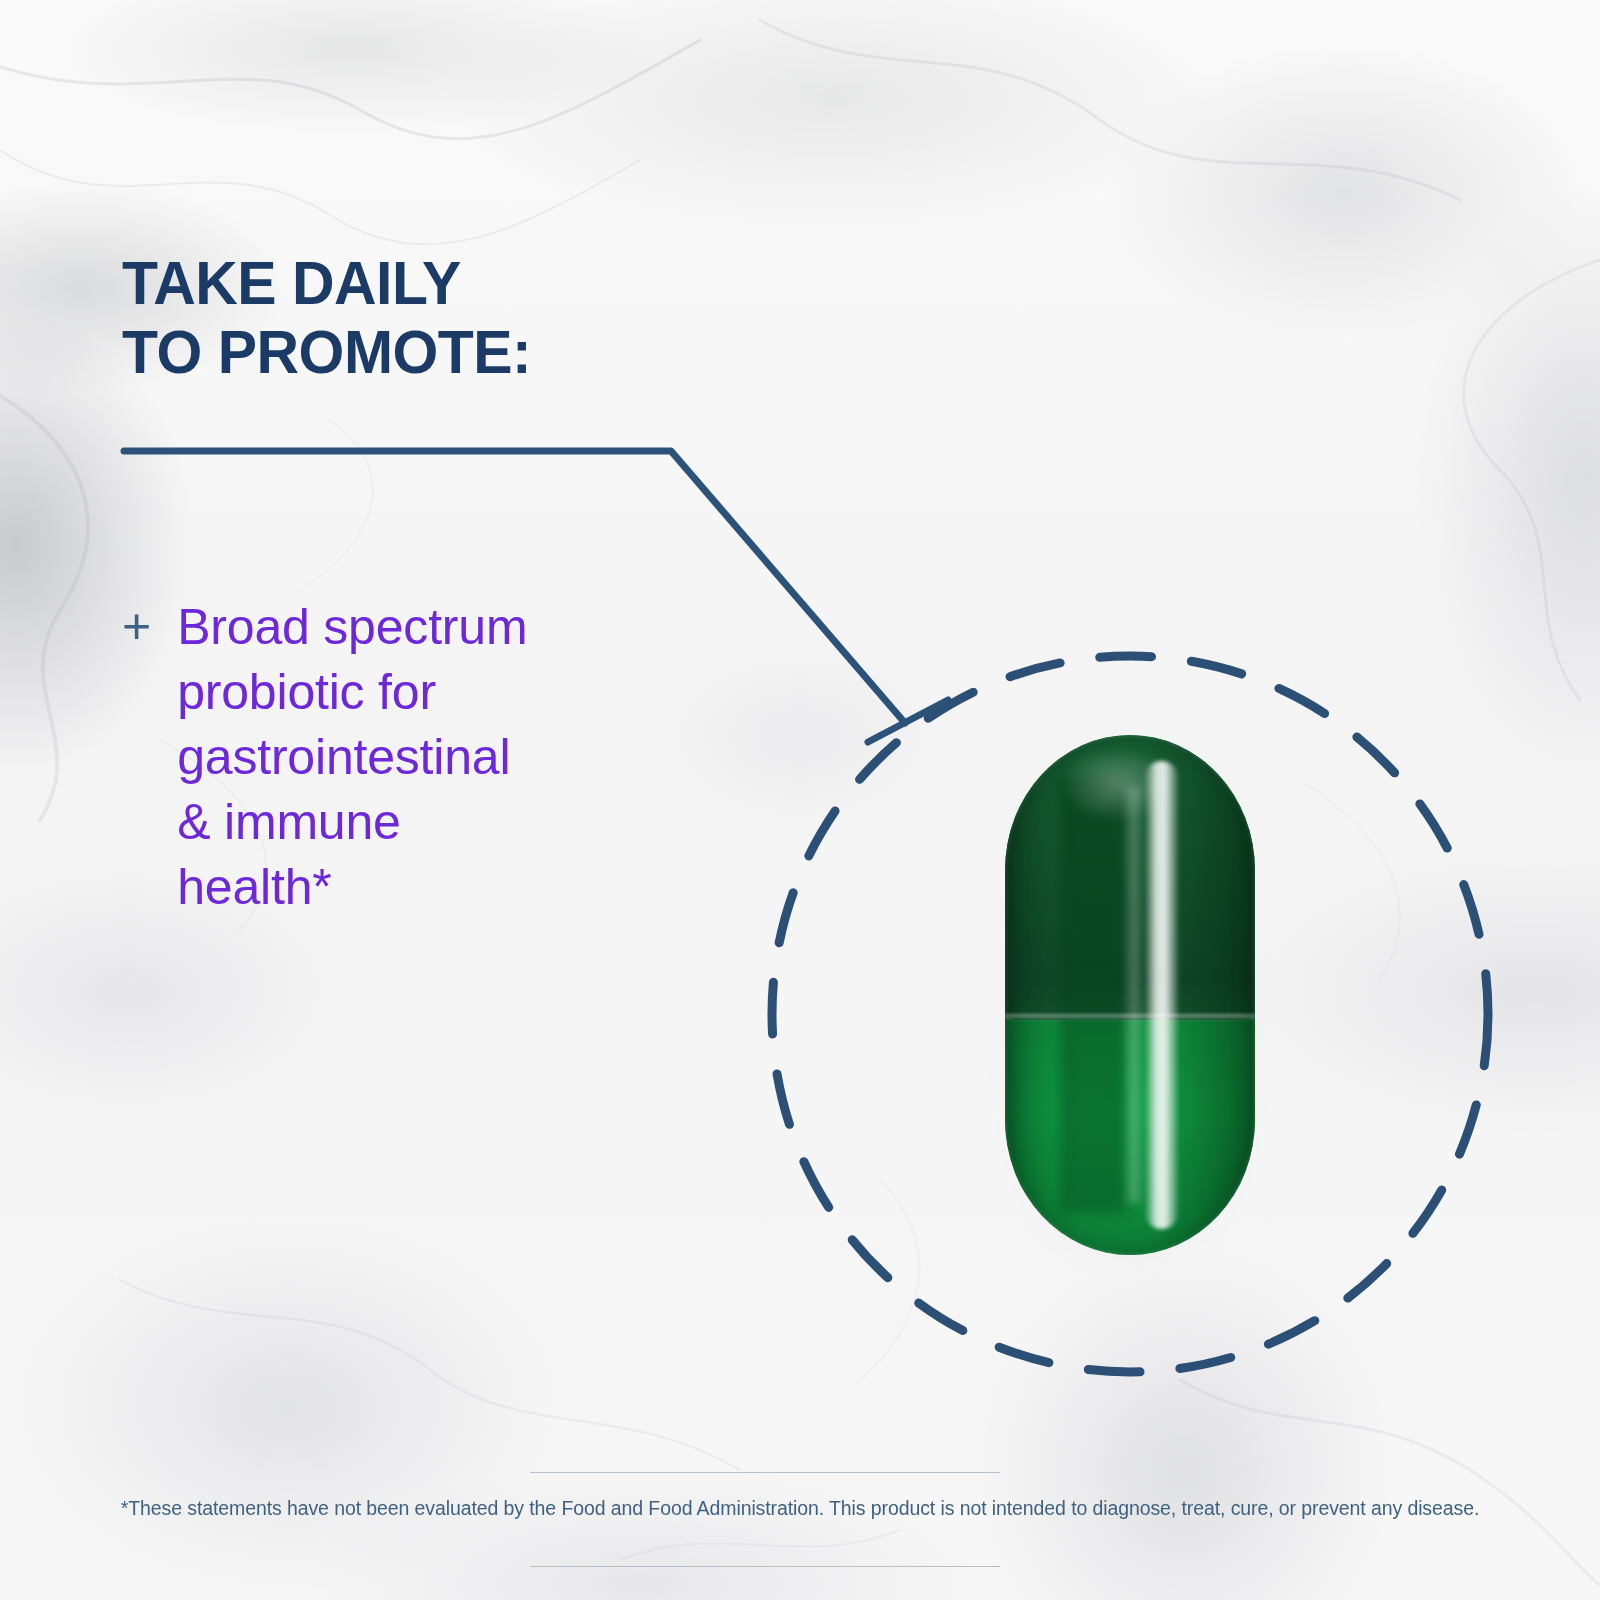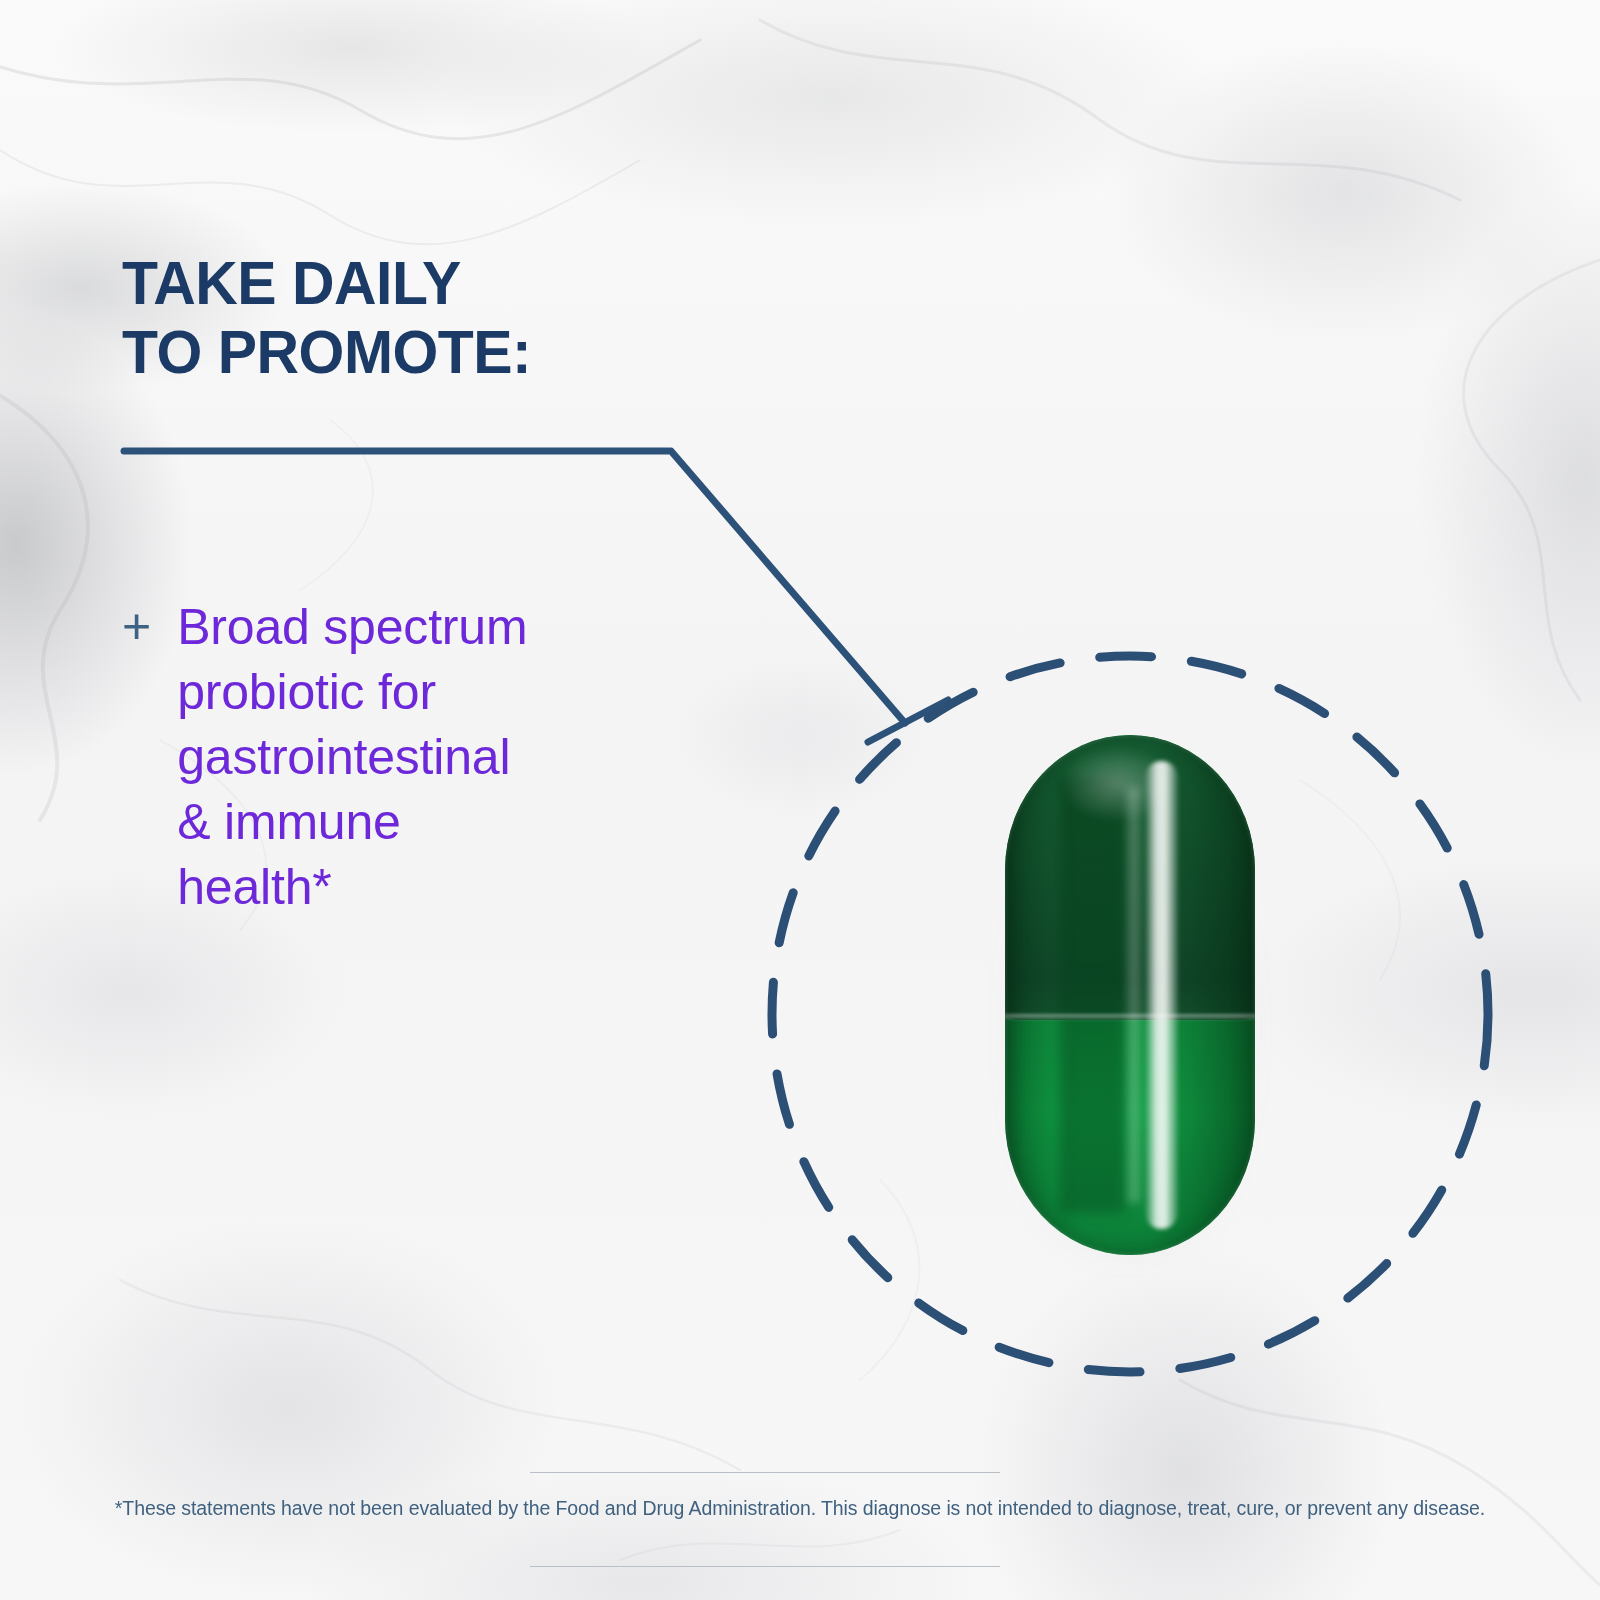--- a/index.html
+++ b/index.html
@@ -193,16 +193,16 @@
       <div class="cap-shade"></div>
       <div class="cap-highlight2"></div>
       <div class="cap-highlight"></div>
       <div class="cap-topgloss"></div>
       <div class="cap-seam"></div>
       <div class="cap-rim"></div>
     </div>
   </div>
 
   <div class="footer-line-top"></div>
-  <div class="disclaimer">*These statements have not been evaluated by the Food and Drug Administration. This diagnose is not intended to diagnose, treat, cure, or prevent any disease.</div>
+  <div class="disclaimer">*These statements have not been evaluated by the Food and Food Administration. This product is not intended to diagnose, treat, cure, or prevent any disease.</div>
   <div class="footer-line-bottom"></div>
 
 </div>
 
 </body></html>

